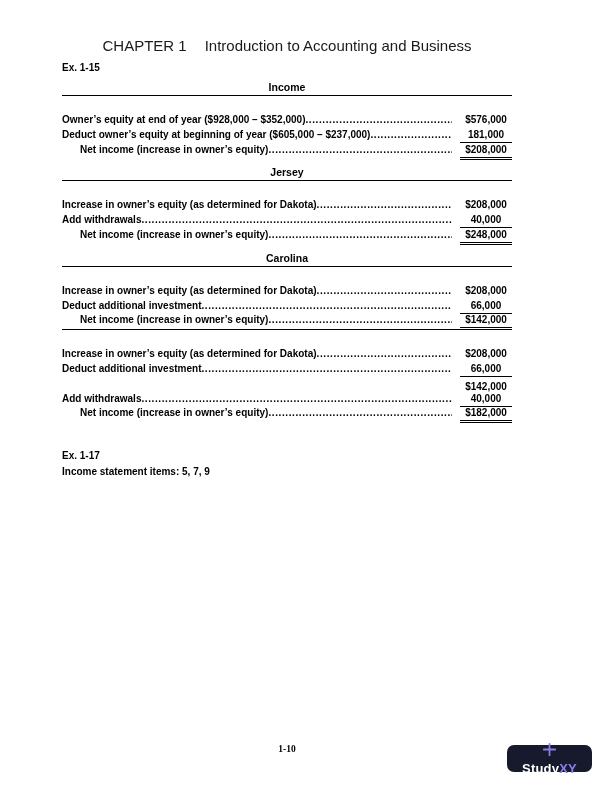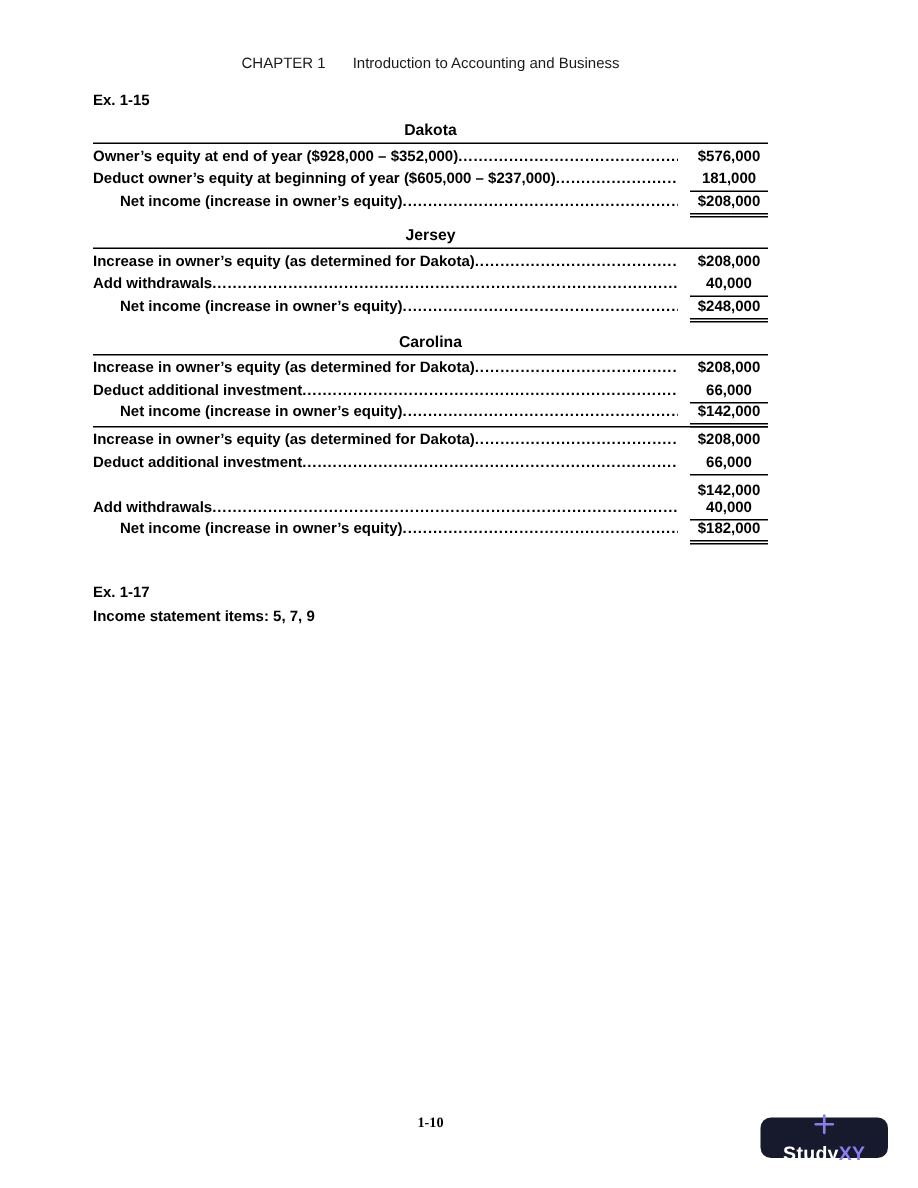--- a/index.html
+++ b/index.html
@@ -5,32 +5,32 @@
   * { margin:0; padding:0; box-sizing:border-box; }
   html,body { background:#ffffff; }
   .page {
     position:relative; width:612px; height:792px; background:#ffffff;
     font-family:"Liberation Sans", sans-serif; color:#000; overflow:hidden;
   }
   
   .header {
     position:absolute; top:37px; left:62px; width:450px;
     display:flex; justify-content:center; gap:18px;
-    font-size:10px; font-weight:400; color:#1a1a1a;
+    font-size:15px; font-weight:400; color:#1a1a1a;
   }
   
   .content { position:absolute; top:62px; left:62px; width:450px; }
   .ex-label { font-weight:700; font-size:10px; margin-bottom:6px; }
 
   .fin-table .tbl-title {
     text-align:center; font-weight:700; font-size:10.5px;
     margin-top:8px; margin-bottom:2px;
   }
   .fin-table:first-of-type .tbl-title { margin-top:0; }
-  .tbl-body { border-top:1.5px solid #000; padding-top:3px; }
+  .tbl-body { border-top:1.5px solid #000; padding-top:18px; }
   .row {
     display:flex; align-items:baseline; height:14.8px;
     font-weight:700; font-size:10px; line-height:12px;
   }
   .lbl-wrap { flex:1 1 auto; display:flex; min-width:0; overflow:hidden; margin-right:8px; }
   .lbl { white-space:nowrap; }
   .row.indent .lbl { padding-left:18px; }
   .leader { flex:1 1 auto; overflow:hidden; white-space:nowrap; letter-spacing:0.6px; }
   .row.no-leader .leader { visibility:hidden; }
   .amount { flex:0 0 52px; text-align:center; padding-bottom:1px; }
@@ -63,21 +63,21 @@
   <div class="header">
     <span>CHAPTER 1</span>
     <span>Introduction to Accounting and Business</span>
   </div>
 
   <div class="content">
 
     <div class="ex-label">Ex. 1-15</div>
 
     <div class="fin-table">
-      <div class="tbl-title">Dakota</div>
+      <div class="tbl-title">Income</div>
       <div class="tbl-body">
         <div class="row">
           <span class="lbl-wrap">
               <span class="lbl">Owner’s equity at end of year ($928,000 – $352,000)</span>
               <span class="leader">........................................................................................................................................................................................................</span>
             </span>
           <span class="amount">$576,000</span>
         </div>
         <div class="row">
           <span class="lbl-wrap">

